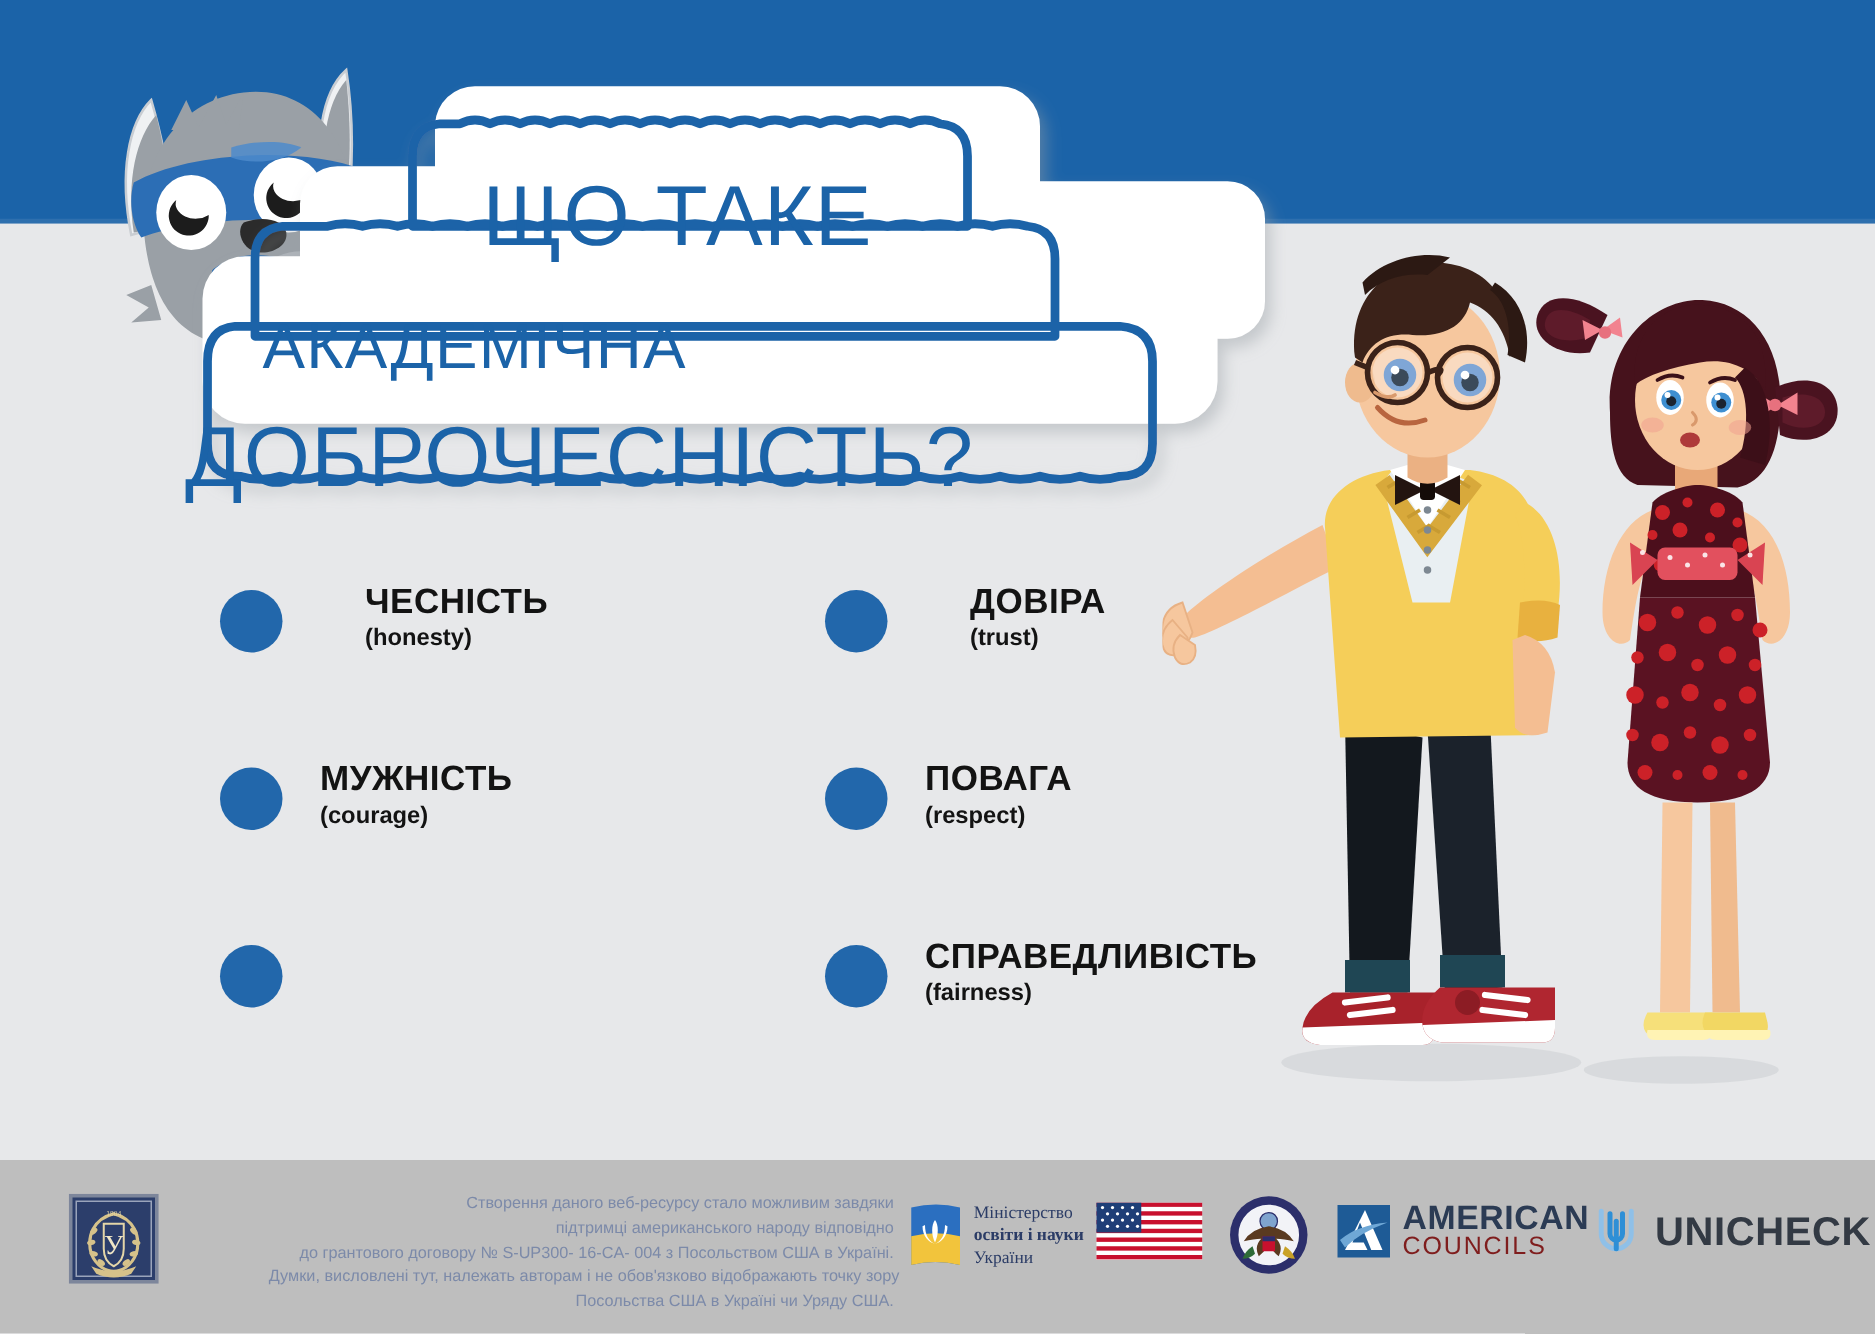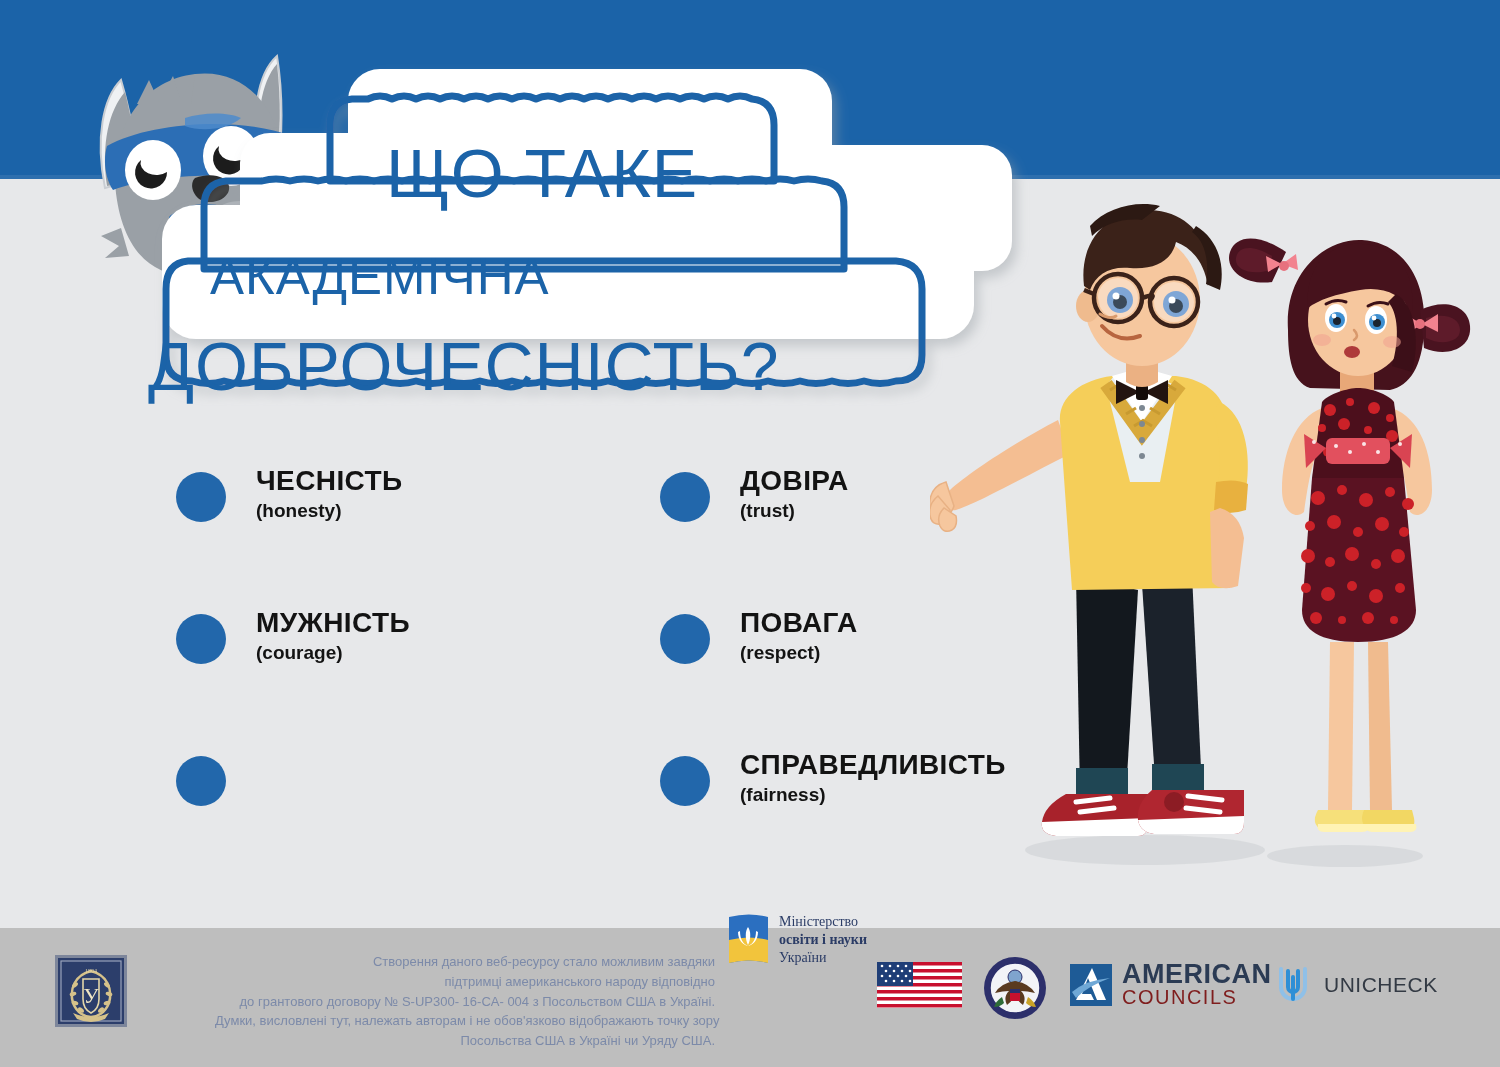--- a/index.html
+++ b/index.html
@@ -110,21 +110,21 @@
   }
   .value-sub {
     font-size: 19px;
     font-weight: 700;
     color: #131313;
     margin-top: 5px;
     white-space: nowrap;
   }
   .col-a { left: 0; }
   .col-b { left: 484px; }
-  .row-1 { top: 0; }
+  .row-1 { top: 0; gap: 36px; }
   .row-2 { top: 142px; }
   .row-3 { top: 284px; }
 
   
   .kids {
     position: absolute;
     left: 930px; top: 190px;
     width: 560px; height: 690px;
   }
   .uni-crest {
@@ -139,21 +139,21 @@
     text-align: right;
     font-size: 13px;
     line-height: 1.52;
     color: #7C8AA9;
     font-family: "Liberation Sans", sans-serif;
   }
   .footer-text div { white-space: nowrap; }
 
   .mon-logo {
     position: absolute;
-    left: 727px; top: 913px;
+    left: 727px; top: 962px;
     display: flex;
     align-items: center;
   }
   .mon-flagbook { width: 43px; height: 54px; }
   .mon-words {
     margin-left: 9px;
     font-size: 14px;
     line-height: 1.30;
     color: #2B3C66;
     font-family: "Liberation Serif", serif;
@@ -188,22 +188,22 @@
     font-size: 20px; font-weight: 400; color: #7f1d1d; letter-spacing: 1.5px;
   }
   .uc-logo {
     position: absolute;
     left: 1272px; top: 963px;
     display: flex; align-items: center;
   }
   .uc-mark { width: 42px; height: 44px; }
   .uc-words {
     margin-left: 10px;
-    font-size: 21px;
-    font-weight: 400;
+    font-size: 32px;
+    font-weight: 700;
     color: #333A44;
     letter-spacing: 0.5px;
     font-family: "Liberation Sans", sans-serif;
   }
 </style>
 </head>
 <body>
 
 <div class="poster">
 

